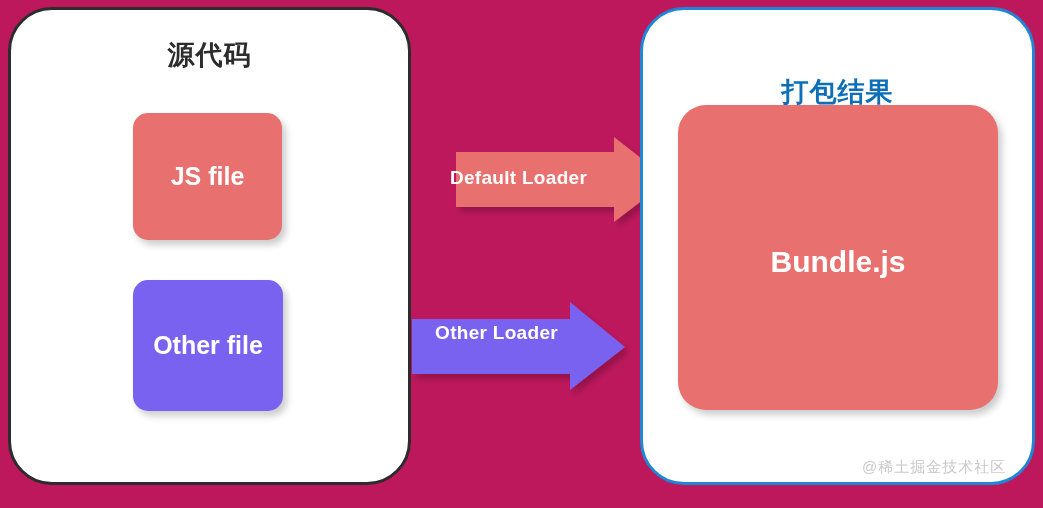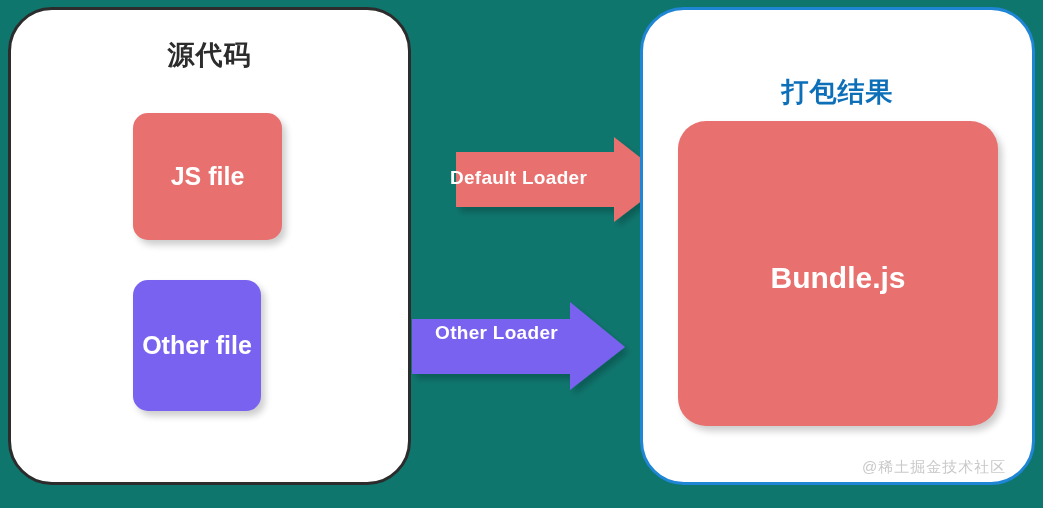--- a/index.html
+++ b/index.html
@@ -7,21 +7,21 @@
     padding: 0;
     background: #ffffff;
   }
   body {
     font-family: "Liberation Sans", "DejaVu Sans", sans-serif;
   }
   #canvas {
     position: relative;
     width: 1043px;
     height: 508px;
-    background: #0f766e;
+    background: #be185d;
     overflow: hidden;
   }
 
   
   .panel {
     position: absolute;
     background: #ffffff;
     box-sizing: border-box;
     border-radius: 44px;
   }
@@ -78,37 +78,36 @@
     top: 113px;
     width: 149px;
     height: 127px;
     background: #e8706e;
     border-radius: 15px;
     font-size: 25px;
   }
   .box-other {
     left: 133px;
     top: 280px;
-    width: 128px;
+    width: 150px;
     height: 131px;
     background: #7a62f0;
     border-radius: 15px;
     font-size: 25px;
   }
   .box-bundle {
     left: 678px;
     top: 105px;
     width: 320px;
     height: 305px;
     background: #e8706e;
     border-radius: 28px;
     font-size: 30px;
     align-items: flex-start;
     padding-top: 140px;
-    margin-top: 16px;
   }
 
   
   .arrow {
     position: absolute;
   }
   .arrow svg {
     display: block;
     overflow: visible;
   }

